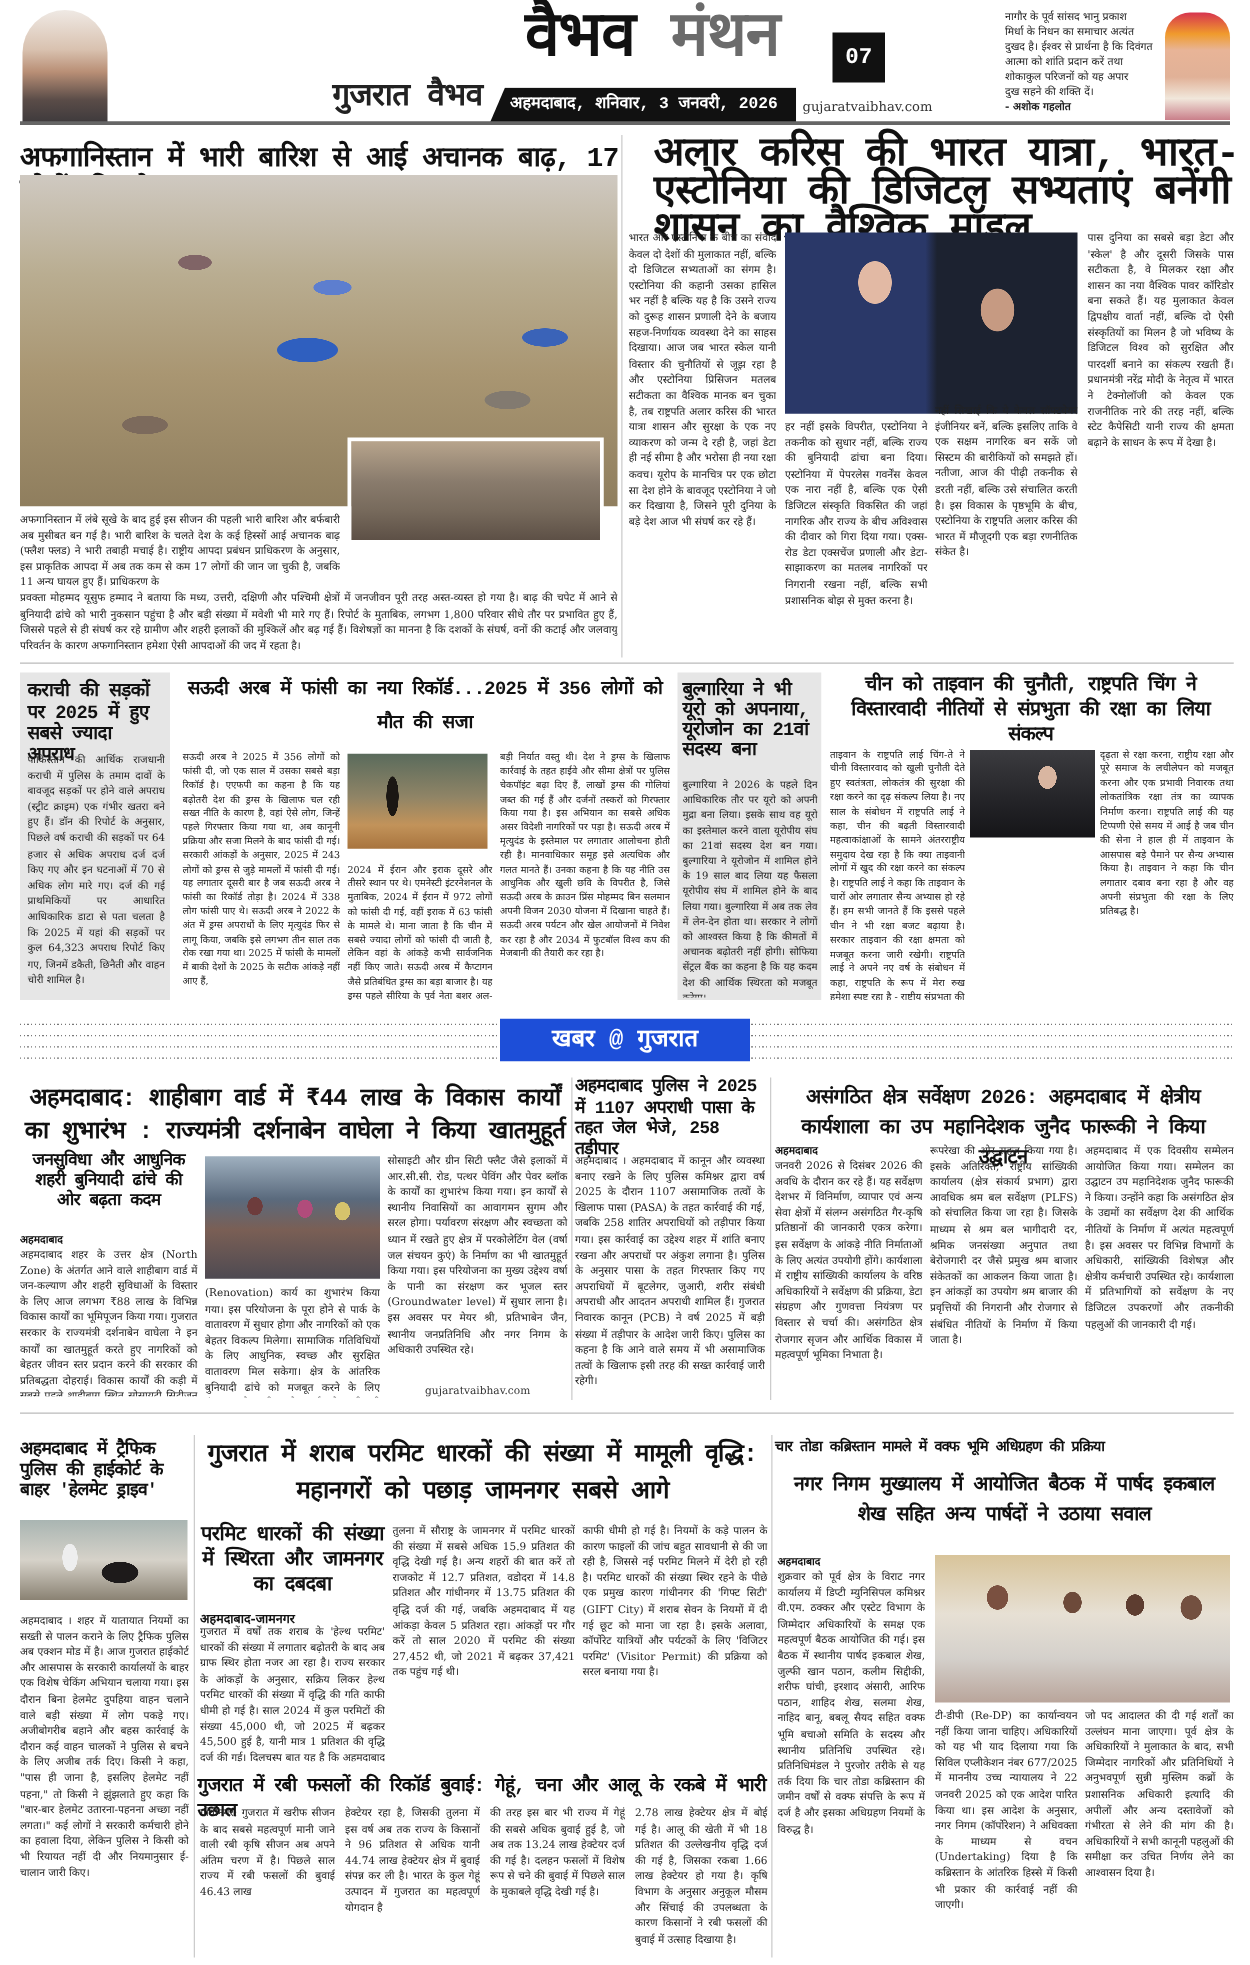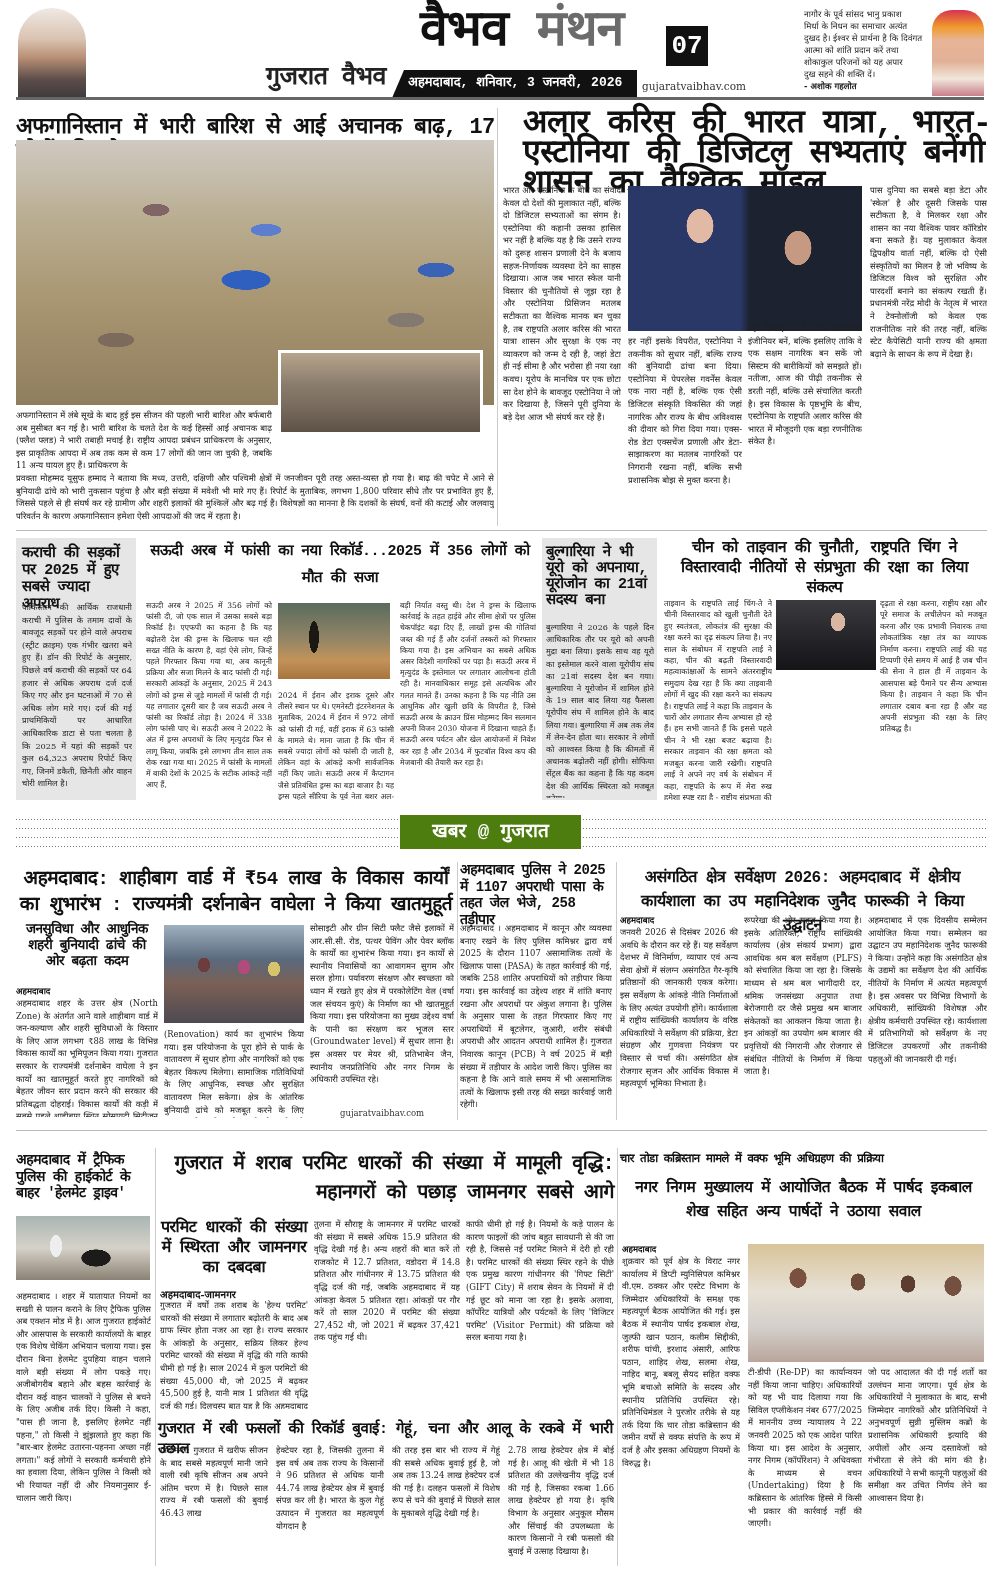--- a/index.html
+++ b/index.html
@@ -19,21 +19,21 @@
 <div class="abs" style="left:0;top:0;width:1000px;height:100px">
 
   <div class="abs photo" style="left:18px;top:8px;width:68px;height:90px;background:linear-gradient(180deg,#efe9e4 0%,#d9c2b0 35%,#b98f76 55%,#5a4c48 80%,#3e3a3c 100%);border-radius:34px 34px 0 0"></div>
   <div class="abs hl" style="left:266px;top:64px;font-size:25px;color:#222">गुजरात वैभव</div>
   <div class="abs hl" style="left:420px;top:4px;font-size:50px;letter-spacing:-1px">
     <span style="color:#111">वैभव</span>
     <span style="color:#6b6b6b">मंथन</span>
   </div>
   <div class="abs" style="left:392px;top:70px;width:245px;height:28px;background:#111;clip-path:polygon(12px 0,100% 0,100% 100%,0 100%)"></div>
   <div class="abs hl" style="left:408px;top:76px;font-size:13px;color:#fff;letter-spacing:0">अहमदाबाद, शनिवार, 3 जनवरी, 2026</div>
-  <div class="abs hl" style="left:666px;top:26px;width:42px;height:40px;background:#111;color:#fff;font-size:26px;text-align:center;line-height:40px;letter-spacing:0">07</div>
+  <div class="abs hl" style="left:666px;top:26px;width:42px;height:40px;background:#111;color:#fff;font-size:18px;text-align:center;line-height:40px;letter-spacing:0">07</div>
   <div class="abs" style="left:642px;top:80px;font-size:10.5px;color:#333;font-family:'DejaVu Serif',serif">gujaratvaibhav.com</div>
   <div class="abs quote" style="left:804px;top:8px;width:125px;font-size:8.5px;line-height:12px">
     <div>नागौर के पूर्व सांसद भानु प्रकाश</div>
     <div>मिर्धा के निधन का समाचार अत्यंत</div>
     <div>दुखद है। ईश्वर से प्रार्थना है कि दिवंगत</div>
     <div>आत्मा को शांति प्रदान करें तथा</div>
     <div>शोकाकुल परिजनों को यह अपार</div>
     <div>दुख सहने की शक्ति दें।</div>
     <div style="font-weight:bold">- अशोक गहलोत</div>
   </div>
@@ -88,23 +88,23 @@
   radial-gradient(ellipse 12px 15px at 62px 22px,#d9b6a1 60%,transparent 62%),
   linear-gradient(180deg,#3b3b3f 0%,#232327 60%,#151518 100%)"></div>
 <div class="abs body" style="left:880px;top:598px;width:107px;height:202px;font-size:7.8px;line-height:11.4px">दृढ़ता से रक्षा करना, राष्ट्रीय रक्षा और पूरे समाज के लचीलेपन को मजबूत करना और एक प्रभावी निवारक तथा लोकतांत्रिक रक्षा तंत्र का व्यापक निर्माण करना। राष्ट्रपति लाई की यह टिप्पणी ऐसे समय में आई है जब चीन की सेना ने हाल ही में ताइवान के आसपास बड़े पैमाने पर सैन्य अभ्यास किया है। ताइवान ने कहा कि चीन लगातार दबाव बना रहा है और वह अपनी संप्रभुता की रक्षा के लिए प्रतिबद्ध है।</div>
 
 <div class="abs" style="left:16px;top:815px;width:971px;height:36px">
   <div class="dots" style="position:absolute;left:0;top:4px;width:100%"></div>
   <div class="dots" style="position:absolute;left:0;top:13px;width:100%"></div>
   <div class="dots" style="position:absolute;left:0;top:22px;width:100%"></div>
   <div class="dots" style="position:absolute;left:0;top:31px;width:100%"></div>
 </div>
-<div class="abs hl" style="left:400px;top:815px;width:181px;height:34px;background:#4d7c0f;color:#fff;font-size:19px;text-align:center;line-height:34px;letter-spacing:0">खबर @ गुजरात</div>
+<div class="abs hl" style="left:400px;top:815px;width:200px;height:34px;background:#1d4ed8;color:#fff;font-size:19px;text-align:center;line-height:34px;letter-spacing:0">खबर @ गुजरात</div>
 
-<div class="abs hl" style="left:16px;top:866px;width:440px;text-align:center;font-size:19px;line-height:26px">अहमदाबाद: शाहीबाग वार्ड में ₹54 लाख के विकास कार्यों का शुभारंभ : राज्यमंत्री दर्शनाबेन वाघेला ने किया खातमुहूर्त</div>
+<div class="abs hl" style="left:16px;top:866px;width:440px;text-align:center;font-size:19px;line-height:26px">अहमदाबाद: शाहीबाग वार्ड में ₹44 लाख के विकास कार्यों का शुभारंभ : राज्यमंत्री दर्शनाबेन वाघेला ने किया खातमुहूर्त</div>
 <div class="abs hl" style="left:16px;top:922px;width:142px;text-align:center;font-size:13.5px;line-height:16px">जनसुविधा और आधुनिक शहरी बुनियादी ढांचे की ओर बढ़ता कदम</div>
 <div class="abs photo" style="left:164px;top:925px;width:140px;height:98px;background:
   radial-gradient(ellipse 10px 12px at 40px 40px,#6d3c3c 60%,transparent 62%),
   radial-gradient(ellipse 10px 12px at 80px 42px,#b04c7b 60%,transparent 62%),
   radial-gradient(ellipse 10px 12px at 110px 44px,#d6c36c 60%,transparent 62%),
   linear-gradient(180deg,#9fb0bf 0%,#5a6a7d 35%,#7a5f55 60%,#4e4a52 100%)"></div>
 <div class="abs" style="left:16px;top:985px;font-size:8.5px;font-weight:bold">अहमदाबाद</div>
 <div class="abs body" style="left:16px;top:997px;width:142px;height:120px">अहमदाबाद शहर के उत्तर क्षेत्र (North Zone) के अंतर्गत आने वाले शाहीबाग वार्ड में जन-कल्याण और शहरी सुविधाओं के विस्तार के लिए आज लगभग ₹88 लाख के विभिन्न विकास कार्यों का भूमिपूजन किया गया। गुजरात सरकार के राज्यमंत्री दर्शनाबेन वाघेला ने इन कार्यों का खातमुहूर्त करते हुए नागरिकों को बेहतर जीवन स्तर प्रदान करने की सरकार की प्रतिबद्धता दोहराई। विकास कार्यों की कड़ी में सबसे पहले शाहीबाग स्थित सोसायटी सिटीजन पार्क के नवीनीकरण</div>
 <div class="abs body" style="left:164px;top:1028px;width:140px;height:90px">(Renovation) कार्य का शुभारंभ किया गया। इस परियोजना के पूरा होने से पार्क के वातावरण में सुधार होगा और नागरिकों को एक बेहतर विकल्प मिलेगा। सामाजिक गतिविधियों के लिए आधुनिक, स्वच्छ और सुरक्षित वातावरण मिल सकेगा। क्षेत्र के आंतरिक बुनियादी ढांचे को मजबूत करने के लिए नंदनवन सोसायटी, प्रमोद पार्क सोसायटी, श्री उत्तम कुंज को-ऑपरेटिव हाउसिंग सोसायटी, अमर गुजरात सोसायटी, वासुदेव नगर</div>
 <div class="abs body" style="left:310px;top:922px;width:144px;height:185px">सोसाइटी और ग्रीन सिटी फ्लैट जैसे इलाकों में आर.सी.सी. रोड, पत्थर पेविंग और पेवर ब्लॉक के कार्यों का शुभारंभ किया गया। इन कार्यों से स्थानीय निवासियों का आवागमन सुगम और सरल होगा। पर्यावरण संरक्षण और स्वच्छता को ध्यान में रखते हुए क्षेत्र में परकोलेटिंग वेल (वर्षा जल संचयन कुएं) के निर्माण का भी खातमुहूर्त किया गया। इस परियोजना का मुख्य उद्देश्य वर्षा के पानी का संरक्षण कर भूजल स्तर (Groundwater level) में सुधार लाना है। इस अवसर पर मेयर श्री, प्रतिभाबेन जैन, स्थानीय जनप्रतिनिधि और नगर निगम के अधिकारी उपस्थित रहे।</div>
@@ -121,21 +121,21 @@
 
 <div class="abs" style="left:16px;top:1130px;width:971px;height:1px;background:#bbb"></div>
 
 <div class="abs hl" style="left:16px;top:1152px;width:140px;font-size:14px;line-height:16.5px">अहमदाबाद में ट्रैफिक पुलिस की हाईकोर्ट के बाहर 'हेलमेट ड्राइव'</div>
 <div class="abs photo" style="left:16px;top:1216px;width:134px;height:64px;background:
   radial-gradient(ellipse 24px 14px at 80px 42px,#1d1a1a 60%,transparent 62%),
   radial-gradient(ellipse 10px 18px at 40px 30px,#eeeeee 60%,transparent 62%),
   linear-gradient(180deg,#a9b5b2 0%,#d6d2c9 50%,#8a8273 100%)"></div>
 <div class="abs body" style="left:16px;top:1290px;width:135px;height:270px">अहमदाबाद । शहर में यातायात नियमों का सख्ती से पालन कराने के लिए ट्रैफिक पुलिस अब एक्शन मोड में है। आज गुजरात हाईकोर्ट और आसपास के सरकारी कार्यालयों के बाहर एक विशेष चेकिंग अभियान चलाया गया। इस दौरान बिना हेलमेट दुपहिया वाहन चलाने वाले बड़ी संख्या में लोग पकड़े गए। अजीबोगरीब बहाने और बहस कार्रवाई के दौरान कई वाहन चालकों ने पुलिस से बचने के लिए अजीब तर्क दिए। किसी ने कहा, "पास ही जाना है, इसलिए हेलमेट नहीं पहना," तो किसी ने झुंझलाते हुए कहा कि "बार-बार हेलमेट उतारना-पहनना अच्छा नहीं लगता।" कई लोगों ने सरकारी कर्मचारी होने का हवाला दिया, लेकिन पुलिस ने किसी को भी रियायत नहीं दी और नियमानुसार ई-चालान जारी किए।</div>
 
-<div class="abs hl" style="left:158px;top:1150px;width:456px;text-align:right;font-size:19.5px;line-height:29px">गुजरात में शराब परमिट धारकों की संख्या में मामूली वृद्धि: महानगरों को पछाड़ जामनगर सबसे आगे</div>
+<div class="abs hl" style="left:158px;top:1150px;width:456px;text-align:center;font-size:19.5px;line-height:29px">गुजरात में शराब परमिट धारकों की संख्या में मामूली वृद्धि: महानगरों को पछाड़ जामनगर सबसे आगे</div>
 <div class="abs hl" style="left:160px;top:1218px;width:148px;text-align:center;font-size:16px;line-height:20px">परमिट धारकों की संख्या में स्थिरता और जामनगर का दबदबा</div>
 <div class="abs" style="left:160px;top:1287px;font-size:10px;font-weight:bold">अहमदाबाद-जामनगर</div>
 <div class="abs body" style="left:160px;top:1299px;width:148px;height:110px">गुजरात में वर्षों तक शराब के 'हेल्थ परमिट' धारकों की संख्या में लगातार बढ़ोतरी के बाद अब ग्राफ स्थिर होता नजर आ रहा है। राज्य सरकार के आंकड़ों के अनुसार, सक्रिय लिकर हेल्थ परमिट धारकों की संख्या में वृद्धि की गति काफी धीमी हो गई है। साल 2024 में कुल परमिटों की संख्या 45,000 थी, जो 2025 में बढ़कर 45,500 हुई है, यानी मात्र 1 प्रतिशत की वृद्धि दर्ज की गई। दिलचस्प बात यह है कि अहमदाबाद और सूरत जैसे बड़े महानगरों की</div>
 <div class="abs body" style="left:314px;top:1218px;width:146px;height:192px">तुलना में सौराष्ट्र के जामनगर में परमिट धारकों की संख्या में सबसे अधिक 15.9 प्रतिशत की वृद्धि देखी गई है। अन्य शहरों की बात करें तो राजकोट में 12.7 प्रतिशत, वडोदरा में 14.8 प्रतिशत और गांधीनगर में 13.75 प्रतिशत की वृद्धि दर्ज की गई, जबकि अहमदाबाद में यह आंकड़ा केवल 5 प्रतिशत रहा। आंकड़ों पर गौर करें तो साल 2020 में परमिट की संख्या 27,452 थी, जो 2021 में बढ़कर 37,421 तक पहुंच गई थी।</div>
 <div class="abs body" style="left:466px;top:1218px;width:148px;height:192px">काफी धीमी हो गई है। नियमों के कड़े पालन के कारण फाइलों की जांच बहुत सावधानी से की जा रही है, जिससे नई परमिट मिलने में देरी हो रही है। परमिट धारकों की संख्या स्थिर रहने के पीछे एक प्रमुख कारण गांधीनगर की 'गिफ्ट सिटी' (GIFT City) में शराब सेवन के नियमों में दी गई छूट को माना जा रहा है। इसके अलावा, कॉर्पोरेट यात्रियों और पर्यटकों के लिए 'विजिटर परमिट' (Visitor Permit) की प्रक्रिया को सरल बनाया गया है।</div>
 
 <div class="abs hl" style="left:158px;top:1420px;width:456px;font-size:15px;line-height:20px">गुजरात में रबी फसलों की रिकॉर्ड बुवाई: गेहूं, चना और आलू के रकबे में भारी उछाल</div>
 <div class="abs body" style="left:160px;top:1444px;width:108px;height:120px">गांधीनगर: गुजरात में खरीफ सीजन के बाद सबसे महत्वपूर्ण मानी जाने वाली रबी कृषि सीजन अब अपने अंतिम चरण में है। पिछले साल राज्य में रबी फसलों की बुवाई 46.43 लाख</div>
 <div class="abs body" style="left:276px;top:1444px;width:108px;height:120px">हेक्टेयर रहा है, जिसकी तुलना में इस वर्ष अब तक राज्य के किसानों ने 96 प्रतिशत से अधिक यानी 44.74 लाख हेक्टेयर क्षेत्र में बुवाई संपन्न कर ली है। भारत के कुल गेहूं उत्पादन में गुजरात का महत्वपूर्ण योगदान है</div>
 <div class="abs body" style="left:392px;top:1444px;width:108px;height:120px">की तरह इस बार भी राज्य में गेहूं की सबसे अधिक बुवाई हुई है, जो अब तक 13.24 लाख हेक्टेयर दर्ज की गई है। दलहन फसलों में विशेष रूप से चने की बुवाई में पिछले साल के मुकाबले वृद्धि देखी गई है।</div>

